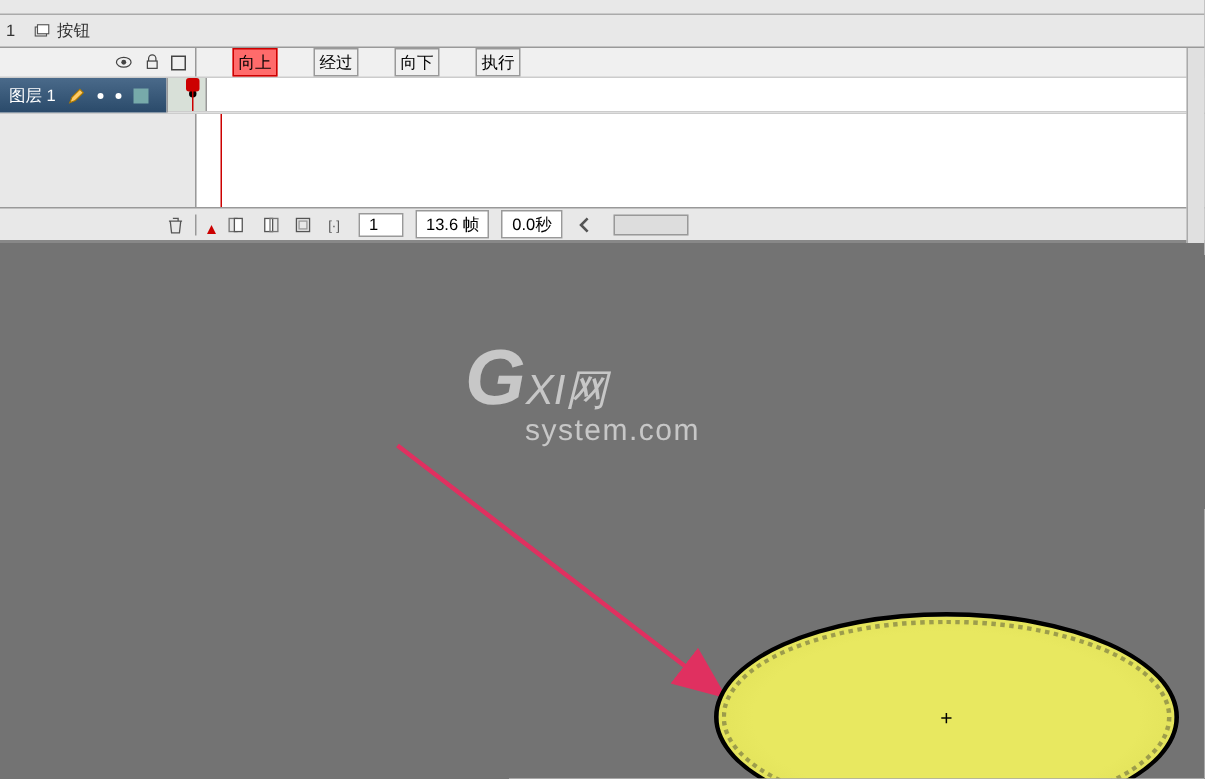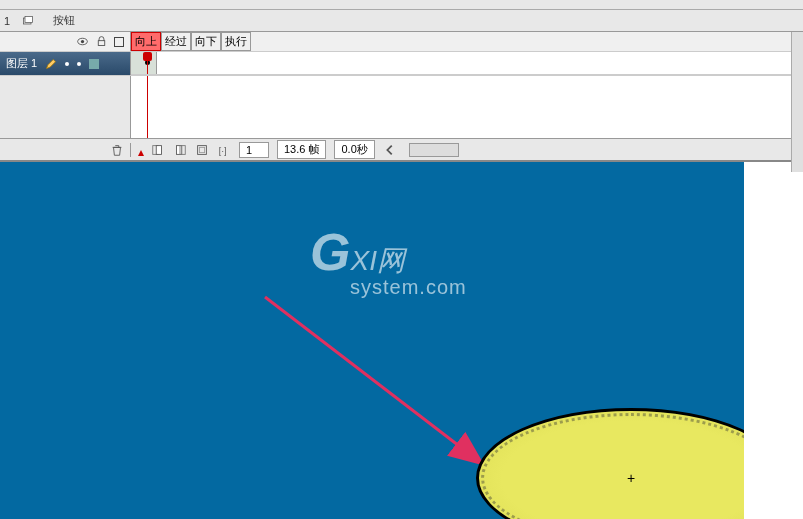--- a/index.html
+++ b/index.html
@@ -2,33 +2,33 @@
 <html><head>
 <meta charset="utf-8">
 <style>
 * { margin: 0; padding: 0; box-sizing: border-box; font-family: "Microsoft YaHei", sans-serif; }
 body { width: 803px; height: 519px; background: #fff; overflow: hidden; position: relative; }
 
 .menubar { height: 10px; background: #e8e8e8; border-bottom: 1px solid #aaa; display: flex; align-items: center; font-size: 11px; color: #333; padding-left: 6px; gap: 16px; }
 
 .tabbar { height: 22px; background: #e8e8e8; border-bottom: 1px solid #999; display: flex; align-items: center; font-size: 11px; }
 .tabbar .tab-num { width: 14px; text-align: center; color: #333; }
-.tabbar .tab { padding: 2px 8px; display: flex; align-items: center; gap: 19px; color: #333; }
+.tabbar .tab { padding: 2px 8px; display: flex; align-items: center; gap: 4px; color: #333; }
 .tabbar .tab svg { width: 12px; height: 12px; }
 
 .timeline-header { height: 20px; background: #f0f0f0; border-bottom: 1px solid #ccc; display: flex; }
 .layer-col { width: 131px; border-right: 1px solid #999; display: flex; justify-content: flex-end; align-items: center; gap: 6px; padding-right: 6px; }
 .layer-col svg { width: 13px; height: 13px; }
 .layer-col .square { width: 10px; height: 10px; border: 1px solid #444; }
 .frame-labels { display: flex; font-size: 11px; }
-.frame-labels .lbl { border: 1px solid #999; padding: 1px 3px; background: #f0f0f0; }
+.frame-labels .lbl { border: 1px solid #999; padding: 1px 3px; background: #f0f0f0; margin-left: 24px; }
 .frame-labels .lbl.active { background: #ff6b6b; border-color: #cc0000; }
 
 .layer-row { height: 24px; display: flex; border-bottom: 1px solid #ccc; }
-.layer-left { width: 131px; background: linear-gradient(#4a6a8a, #2a4a6a); border-right: 1px solid #999; display: flex; align-items: center; gap: 8px; color: #fff; font-size: 11px; padding: 0 6px; }
+.layer-left { width: 112px; background: linear-gradient(#4a6a8a, #2a4a6a); border-right: 1px solid #999; display: flex; align-items: center; gap: 8px; color: #fff; font-size: 11px; padding: 0 6px; }
 .layer-left svg { width: 12px; height: 12px; }
 .layer-left .dot { width: 4px; height: 4px; border-radius: 50%; background: #fff; }
 .layer-left .sq { width: 10px; height: 10px; background: #7aa; }
 .frames-area { flex: 1; background: #fff; position: relative; border-bottom: 1px solid #ccc; }
 .playhead { position: absolute; left: 16px; top: 0; width: 1px; height: 100%; background: #c00; }
 .playhead::before { content: ''; position: absolute; top: 0; left: -4px; width: 9px; height: 9px; background: #c00; border-radius: 2px; }
 .keyframe-dot { position: absolute; left: 14px; top: 8px; width: 5px; height: 5px; border-radius: 50%; background: #000; }
 .frame-cell { position: absolute; left: 0; top: 0; width: 26px; height: 100%; background: #d8e0d8; border-right: 1px solid #999; }
 
 .empty-timeline { height: 62px; background: #fff; display: flex; }
@@ -39,21 +39,21 @@
 .status-row { height: 24px; background: #e8e8e8; border-top: 1px solid #999; border-bottom: 2px solid #888; display: flex; align-items: center; }
 .status-left { width: 131px; border-right: 1px solid #999; display: flex; justify-content: flex-end; align-items: center; gap: 6px; padding-right: 6px; }
 .status-left svg { width: 14px; height: 14px; }
 .status-right { flex: 1; display: flex; align-items: center; gap: 8px; padding-left: 6px; font-size: 11px; }
 .status-right .ph-marker { width: 6px; height: 12px; position: relative; }
 .status-right .ph-marker::after { content: ''; position: absolute; left: 1px; bottom: 0; width: 0; height: 0; border-left: 3px solid transparent; border-right: 3px solid transparent; border-bottom: 6px solid #c00; }
 .status-right .ibox { border: 1px solid #999; background: #fff; padding: 1px 6px; min-width: 30px; display: inline-block; }
 .status-right svg { width: 14px; height: 14px; }
 .status-right .scroll-track { width: 50px; height: 14px; border: 1px solid #999; background: #ddd; margin-left: 4px; }
 
-.stage { position: absolute; left: 0; top: 162px; width: 744px; height: 357px; background: #0369a1; overflow: hidden; }
+.stage { position: absolute; left: 0; top: 162px; width: 803px; height: 357px; background: #737373; overflow: hidden; }
 .watermark { position: absolute; left: 310px; top: 60px; color: rgba(255,255,255,0.6); font-family: Georgia, serif; }
 .watermark .big { font-size: 52px; font-style: italic; font-weight: bold; }
 .watermark .med { font-size: 28px; font-style: italic; }
 .watermark .url { font-size: 20px; letter-spacing: 1px; margin-left: 40px; margin-top: -6px; }
 
 .arrow-svg { position: absolute; left: 260px; top: 130px; }
 .ellipse-shape { position: absolute; left: 476px; top: 246px; width: 310px; height: 140px; }
 .ellipse-shape .outer { position: absolute; inset: 0; border-radius: 50%; background: radial-gradient(ellipse, #e8e860 60%, #d8d850 100%); border: 3px solid #000; }
 .ellipse-shape .outer::before { content:''; position:absolute; inset:2px; border-radius:50%; border: 3px dotted #333; opacity: 0.4; }
 .ellipse-shape .cross { position: absolute; left: 50%; top: 50%; transform: translate(-50%,-50%); font-size: 14px; color: #000; }

